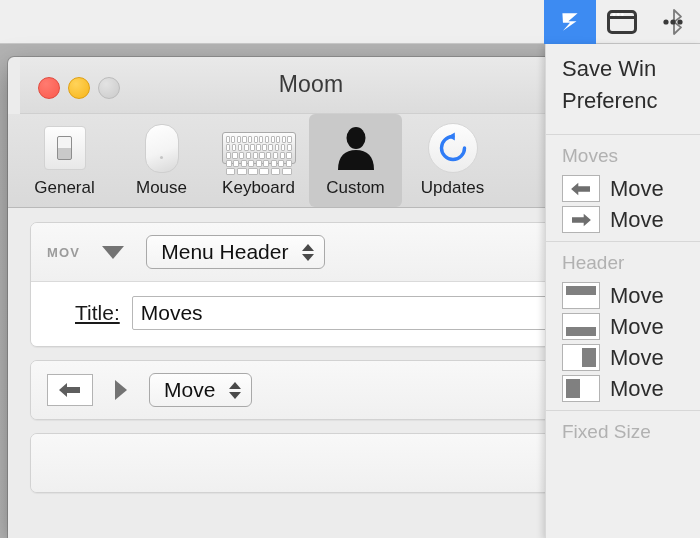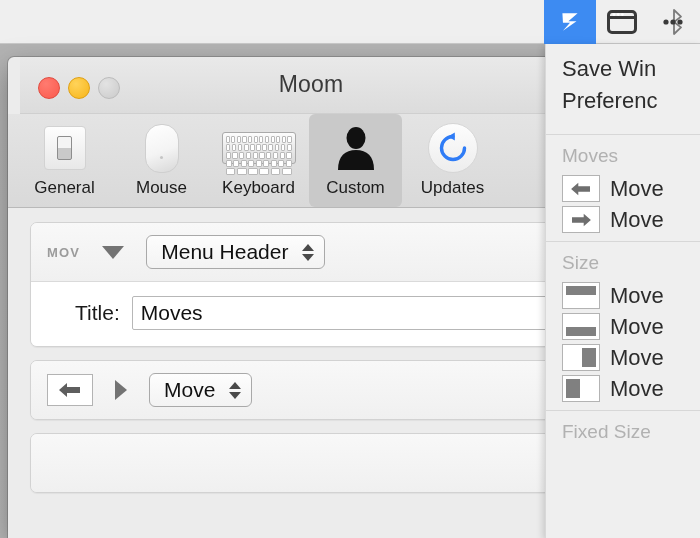--- a/index.html
+++ b/index.html
@@ -125,21 +125,21 @@
     background:linear-gradient(180deg,#fdfdfd,#f3f3f3);
     border:1px solid #a9a9a9;border-radius:6px;
     font-size:21px;color:#111;
   }
   .chev{display:flex;flex-direction:column;align-items:center;gap:3px;color:#555;}
   .chev span{width:0;height:0;}
   .chev .up{border-left:6px solid transparent;border-right:6px solid transparent;border-bottom:7px solid #4a4a4a;}
   .chev .dn{border-left:6px solid transparent;border-right:6px solid transparent;border-top:7px solid #4a4a4a;}
 
   .fieldrow{display:flex;align-items:center;gap:12px;padding-left:28px;}
-  .flabel{font-size:21px;color:#1a1a1a;}
+  .flabel{font-size:21px;color:#1a1a1a;text-decoration:underline;}
   .tfield{
     flex:1;height:34px;box-sizing:border-box;
     background:#fff;border:1px solid #b7b7b7;border-radius:2px;
     display:flex;align-items:center;padding:0 8px;
     font-size:21px;color:#111;
   }
   .arrowbadge{
     width:46px;height:32px;box-sizing:border-box;
     background:#fff;border:1px solid #b3b3b3;
     display:flex;align-items:center;justify-content:center;
@@ -402,21 +402,21 @@
       <span class="mini">
         <svg width="24" height="18" viewBox="0 0 26 20">
             <path d="M24 10 L16 3 L16 7 L3 7 L3 13 L16 13 L16 17 Z" fill="#6e6e6e"></path>
           </svg>
       </span>
       <span class="mp-label">Move</span>
     </div>
 
     <div class="mp-sep"></div>
 
-    <div class="mp-head">Size</div>
+    <div class="mp-head">Header</div>
     <div class="mp-item">
       <span class="mini">
           <i class="fillT"></i>
         </span>
       <span class="mp-label">Move</span>
     </div>
     <div class="mp-item">
       <span class="mini">
           <i class="fillB"></i>
         </span>

